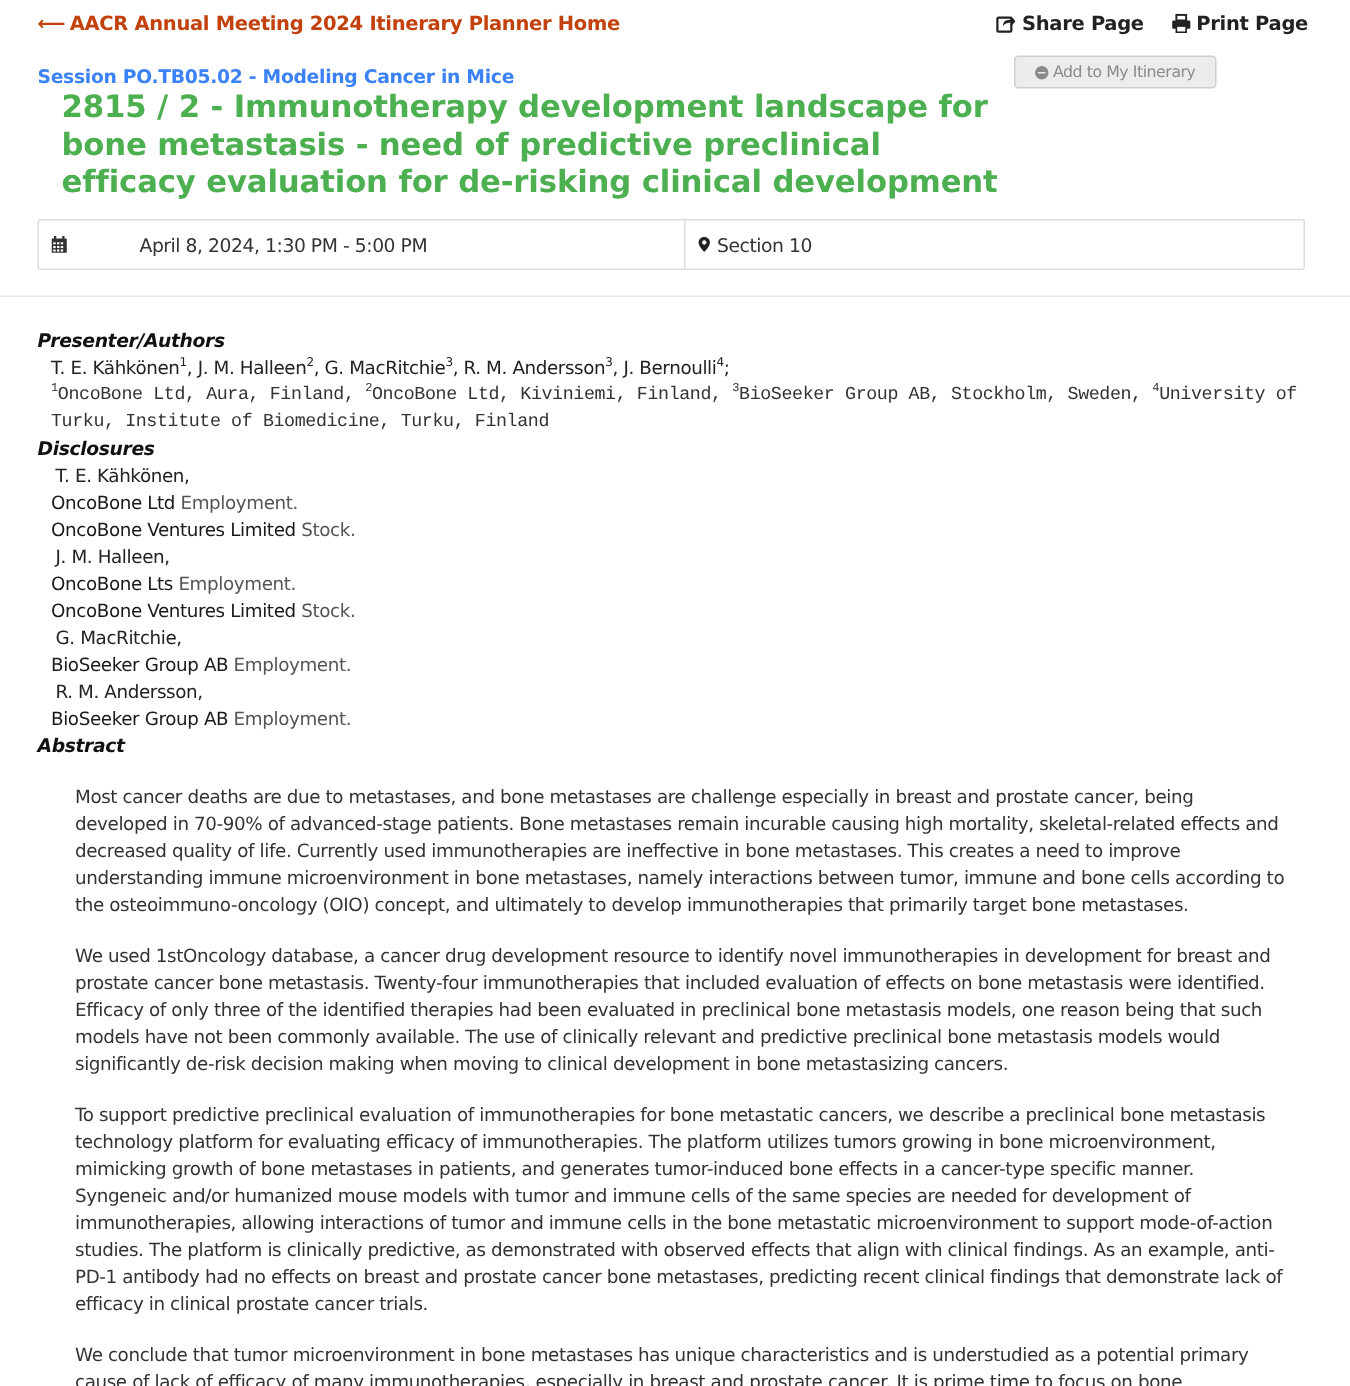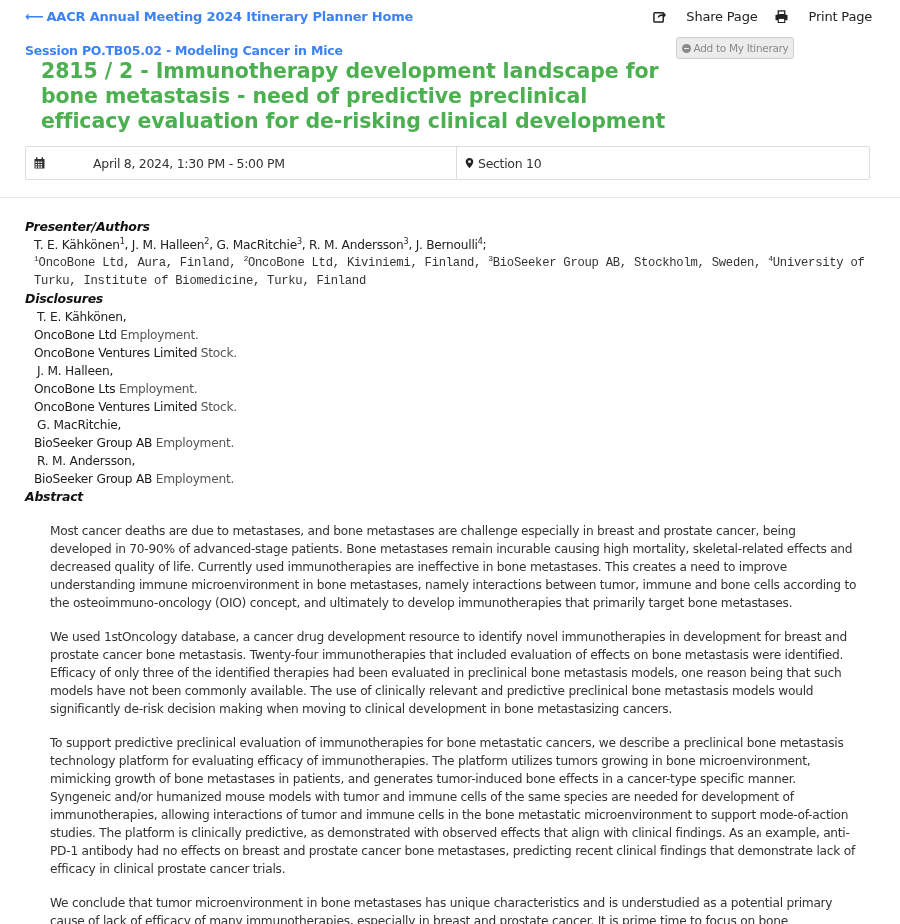--- a/index.html
+++ b/index.html
@@ -5,30 +5,30 @@
   html, body { margin: 0; padding: 0; background: #ffffff; }
   body {
     width: 900px; height: 924px; overflow: hidden;
     font-family: "DejaVu Sans", "Liberation Sans", sans-serif;
     color: #333333;
     position: relative;
   }
   .topbar { position: absolute; left: 25px; top: 9px; right: 28px; height: 20px; }
   .home-link {
     position: absolute; left: 0; top: 0;
-    font-size: 13px; font-weight: bold; color: #3b82f6; text-decoration: none;
+    font-size: 13px; font-weight: bold; color: #c2410c; text-decoration: none;
     letter-spacing: -0.2px;
   }
   .home-link .arrow { display: inline-block; margin-right: 3px; }
   .top-actions { position: absolute; right: 0; top: 0; display: flex; gap: 18px; font-size: 13px; color: #222; }
-  .top-actions .act { display: flex; align-items: center; gap: 20px; cursor: pointer; letter-spacing: -0.2px; }
+  .top-actions .act { display: flex; gap: 4px; cursor: pointer; letter-spacing: -0.2px; font-weight: bold; }
   .top-actions svg { width: 13px; height: 13px; }
 
   .itin-btn {
-    position: absolute; left: 676px; top: 37px; width: 118px; height: 22px;
+    position: absolute; left: 676px; top: 37px; width: 135px; height: 22px;
     border: 1px solid #cfcfcf; border-radius: 3px; background: #ececec;
     font-size: 10.5px; color: #8a8a8a; display: flex; align-items: center; justify-content: center; gap: 3px;
     box-sizing: border-box; letter-spacing: -0.3px;
   }
   .itin-btn .minus-circle {
     width: 9px; height: 9px; border-radius: 50%; background: #8a8a8a; position: relative; display: inline-block;
   }
   .itin-btn .minus-circle::after {
     content: ""; position: absolute; left: 2px; top: 4px; width: 5px; height: 1px; background: #ececec;
   }

